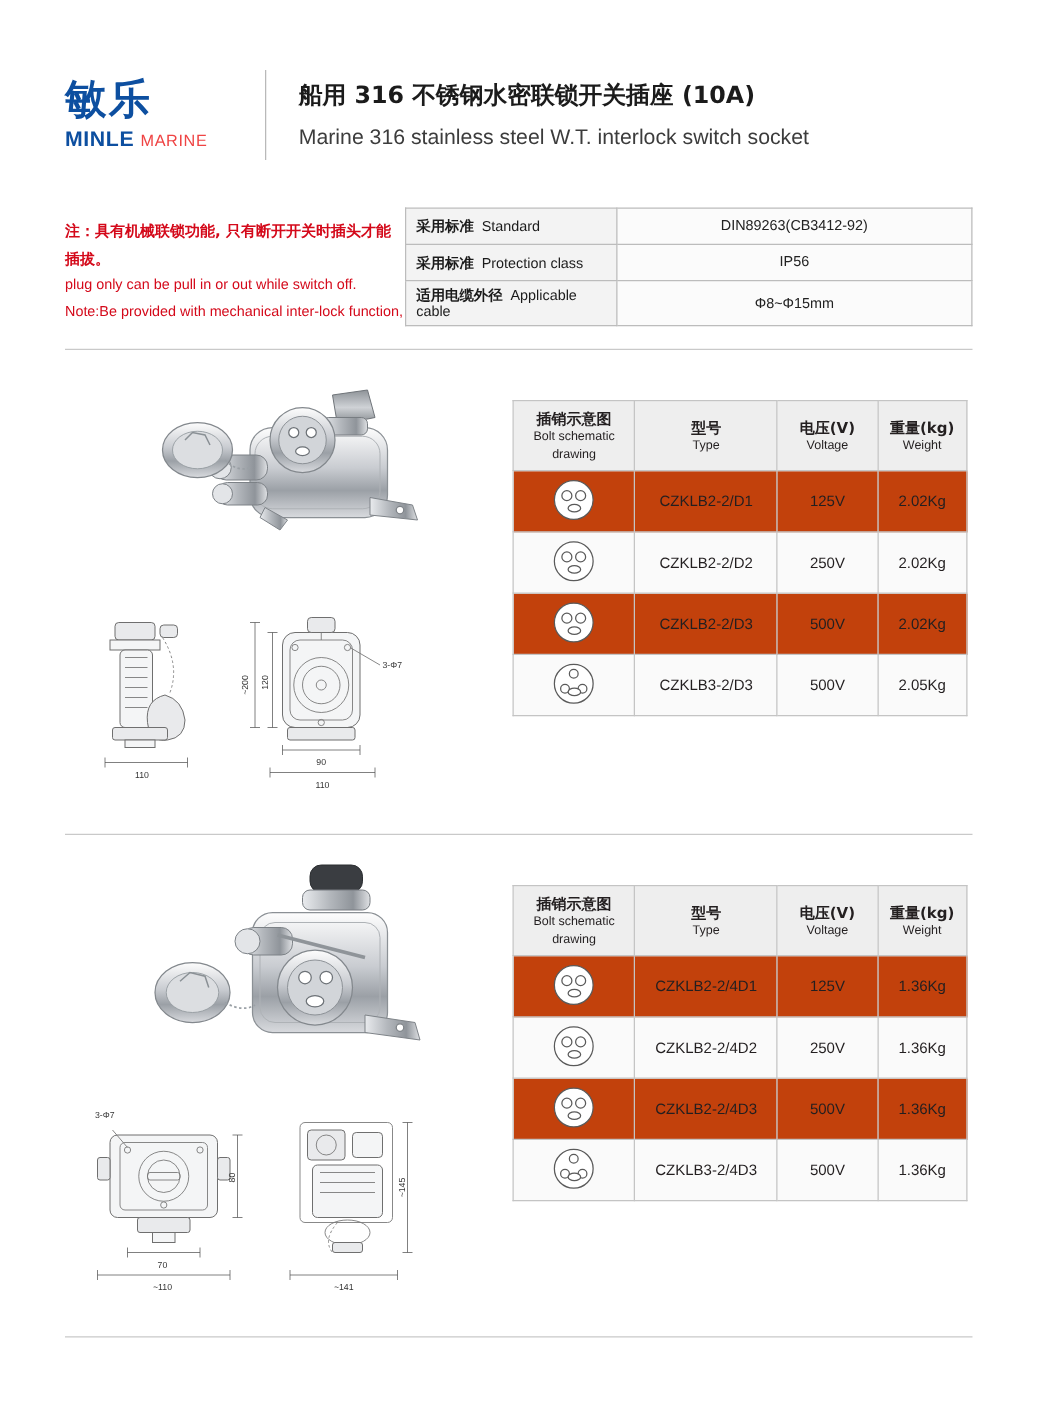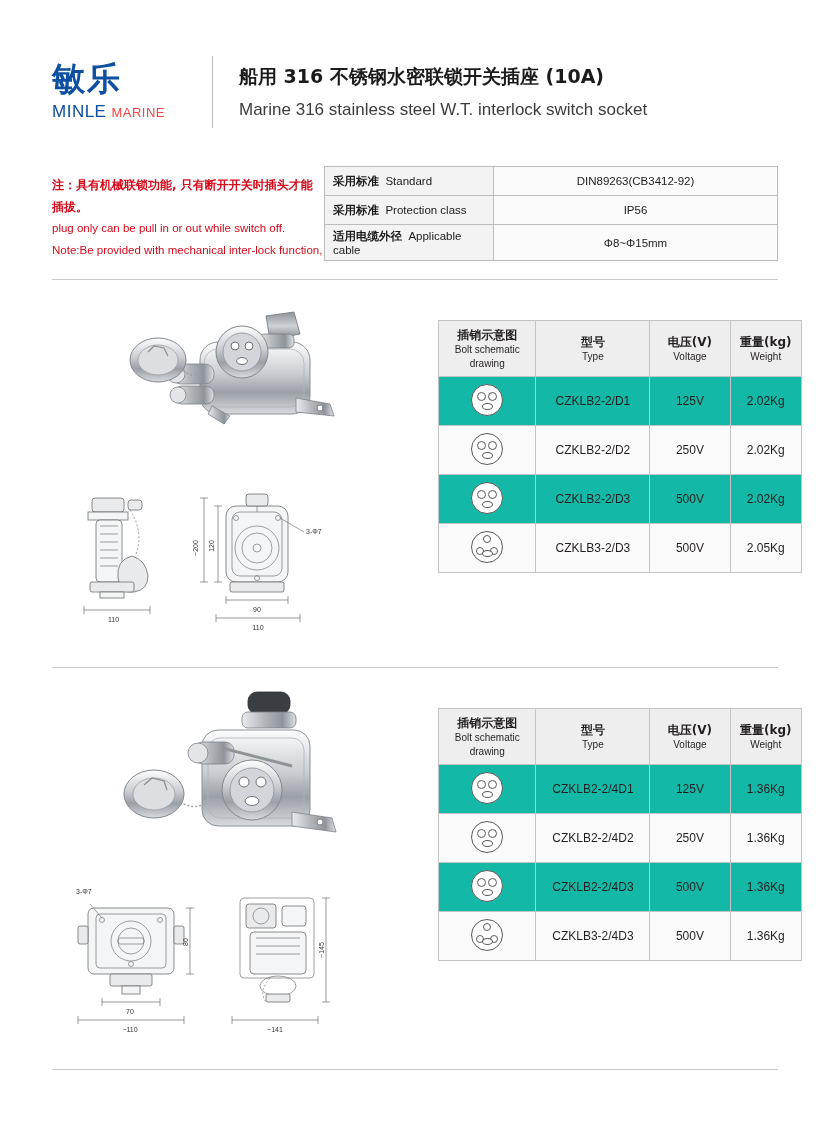--- a/index.html
+++ b/index.html
@@ -11,21 +11,21 @@
     position:relative;
     overflow:hidden;
   }
   .page{position:relative;width:830px;height:1126px;box-sizing:border-box;padding:0 52px;}
 
   
   .header{display:flex;align-items:center;padding-top:42px;height:100px;}
   .logo-block{width:150px;flex:0 0 150px;text-align:left;}
   .logo-cn{font-family:"DejaVu Sans", sans-serif;font-size:33px;font-weight:bold;color:#0d4fa0;letter-spacing:2px;line-height:1;}
   .logo-en{margin-top:7px;display:flex;align-items:center;gap:5px;}
-  .logo-en .m1{font-size:17px;font-weight:normal;color:#0d4fa0;letter-spacing:0.5px;}
+  .logo-en .m1{font-size:17px;font-weight:bold;color:#0d4fa0;letter-spacing:0.5px;}
   .logo-en .m2{font-size:13px;color:#ef4444;letter-spacing:0.5px;}
   .vline{width:1px;background:#b9b9b9;height:72px;margin:0 26px 0 10px;}
   .titles{flex:1;}
   .title-cn{font-family:"DejaVu Sans", sans-serif;font-size:19px;font-weight:bold;color:#1b1b1b;line-height:1.5;}
   .title-en{font-size:17px;color:#3c3c3c;margin-top:7px;line-height:1.4;}
 
   
   .info-row{display:flex;align-items:flex-end;margin-top:24px;}
   .note{width:272px;flex:0 0 272px;color:#d4091a;font-size:11.5px;line-height:1.85;padding-top:2px;}
   .note .n-cn{font-family:"DejaVu Sans", sans-serif;font-weight:bold;font-size:12px;}
@@ -35,26 +35,26 @@
   .spec-table td.k .cn{font-family:"DejaVu Sans", sans-serif;font-weight:bold;}
   .spec-table td.v{text-align:center;background:#fbfbfb;color:#222;}
 
   .hr{border:0;border-top:1px solid #c9c9c9;margin:18px 0 0 0;}
 
   
   .section{display:flex;margin-top:14px;}
   .imgcol{width:350px;flex:0 0 350px;position:relative;}
   .tblcol{flex:1;padding-top:26px;padding-left:8px;}
 
-  table.spec{border-collapse:collapse;width:364px;font-size:12px;margin-left:28px;}
+  table.spec{border-collapse:collapse;width:364px;font-size:12px;}
   table.spec th,table.spec td{border:1px solid #c4c4c4;text-align:center;}
   table.spec thead th{background:#eeeeee;padding:6px 2px;font-weight:bold;line-height:1.35;}
   table.spec thead th .cn{font-family:"DejaVu Sans", sans-serif;font-size:12px;}
   table.spec thead th .en{font-size:10px;font-weight:normal;}
-  table.spec tbody td{height:46px;background:#14b8a6;}
+  table.spec tbody td{height:46px;background:#c2410c;}
   table.spec tbody tr:nth-child(even) td{background:#fafafa;}
   .col-pin{width:98px;}
   .col-type{width:116px;}
   .col-volt{width:80px;}
   .col-weight{width:70px;}
 
   
   .pin{width:30px;height:30px;border-radius:50%;border:1px solid #5a5a5a;display:inline-block;position:relative;background:#fff;}
   .pin i{position:absolute;border-radius:50%;border:1px solid #5a5a5a;background:#fff;display:block;}
   .p-a{width:7px;height:7px;left:5px;top:7px;}

